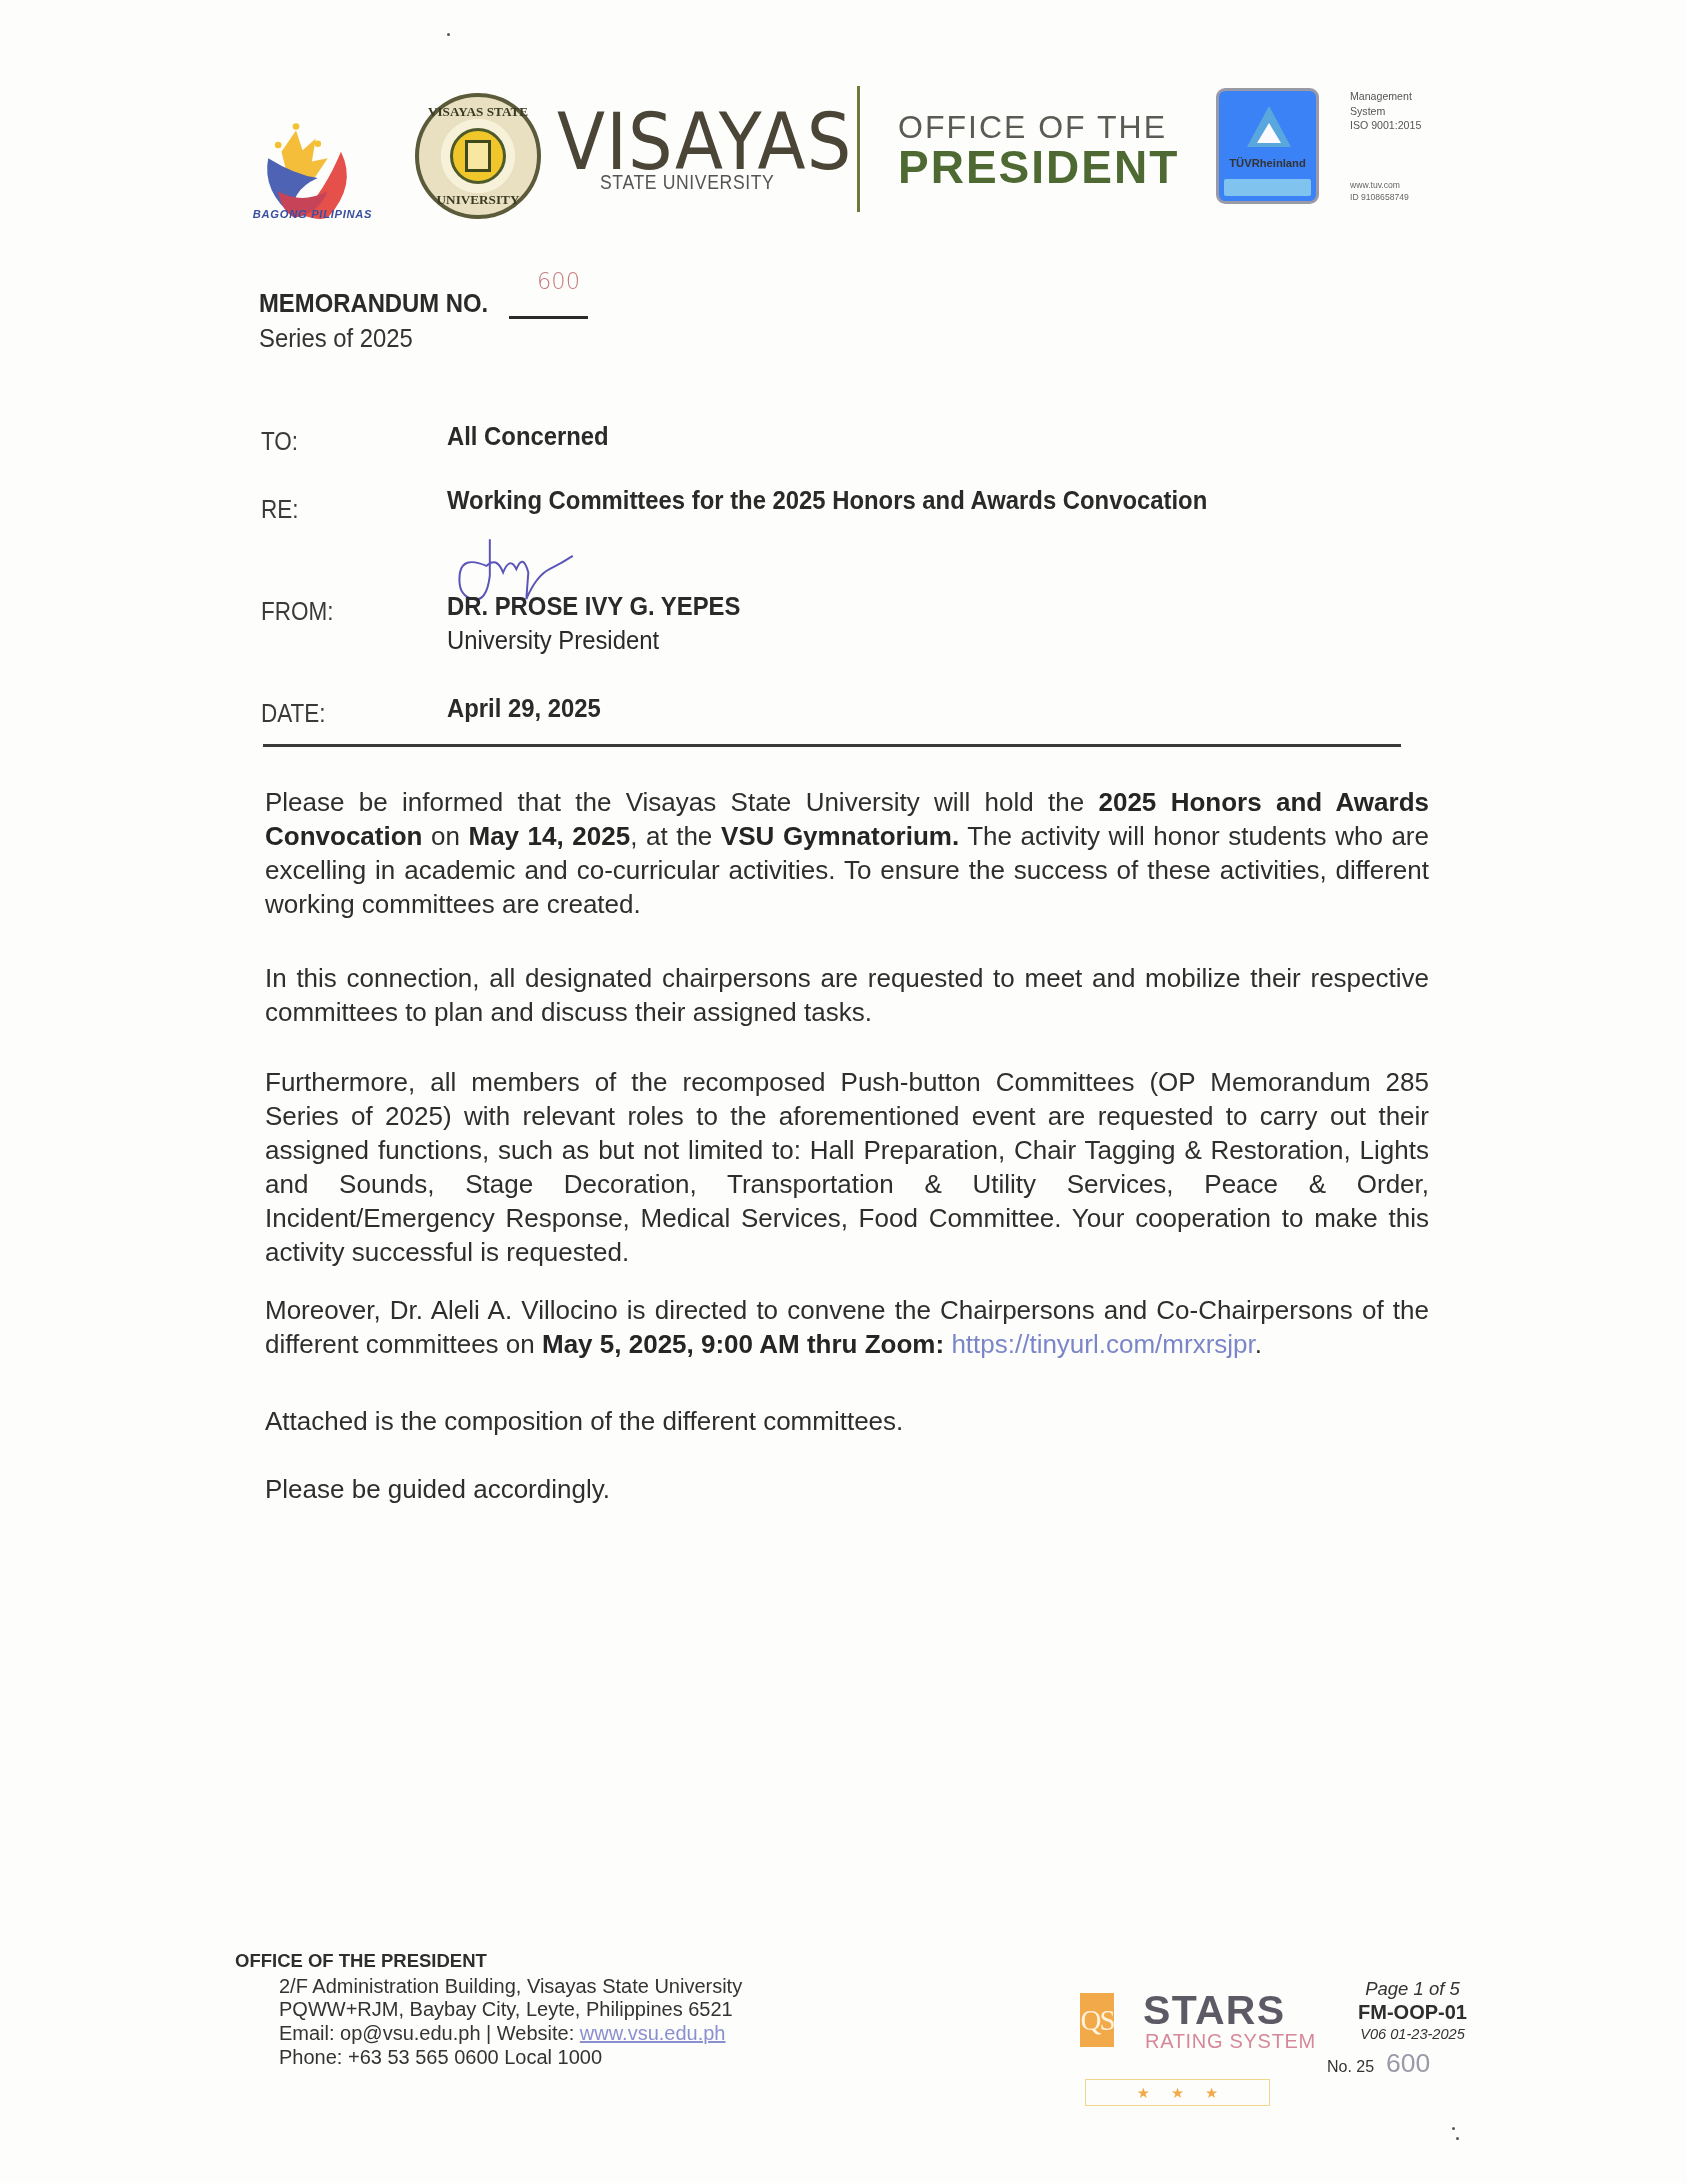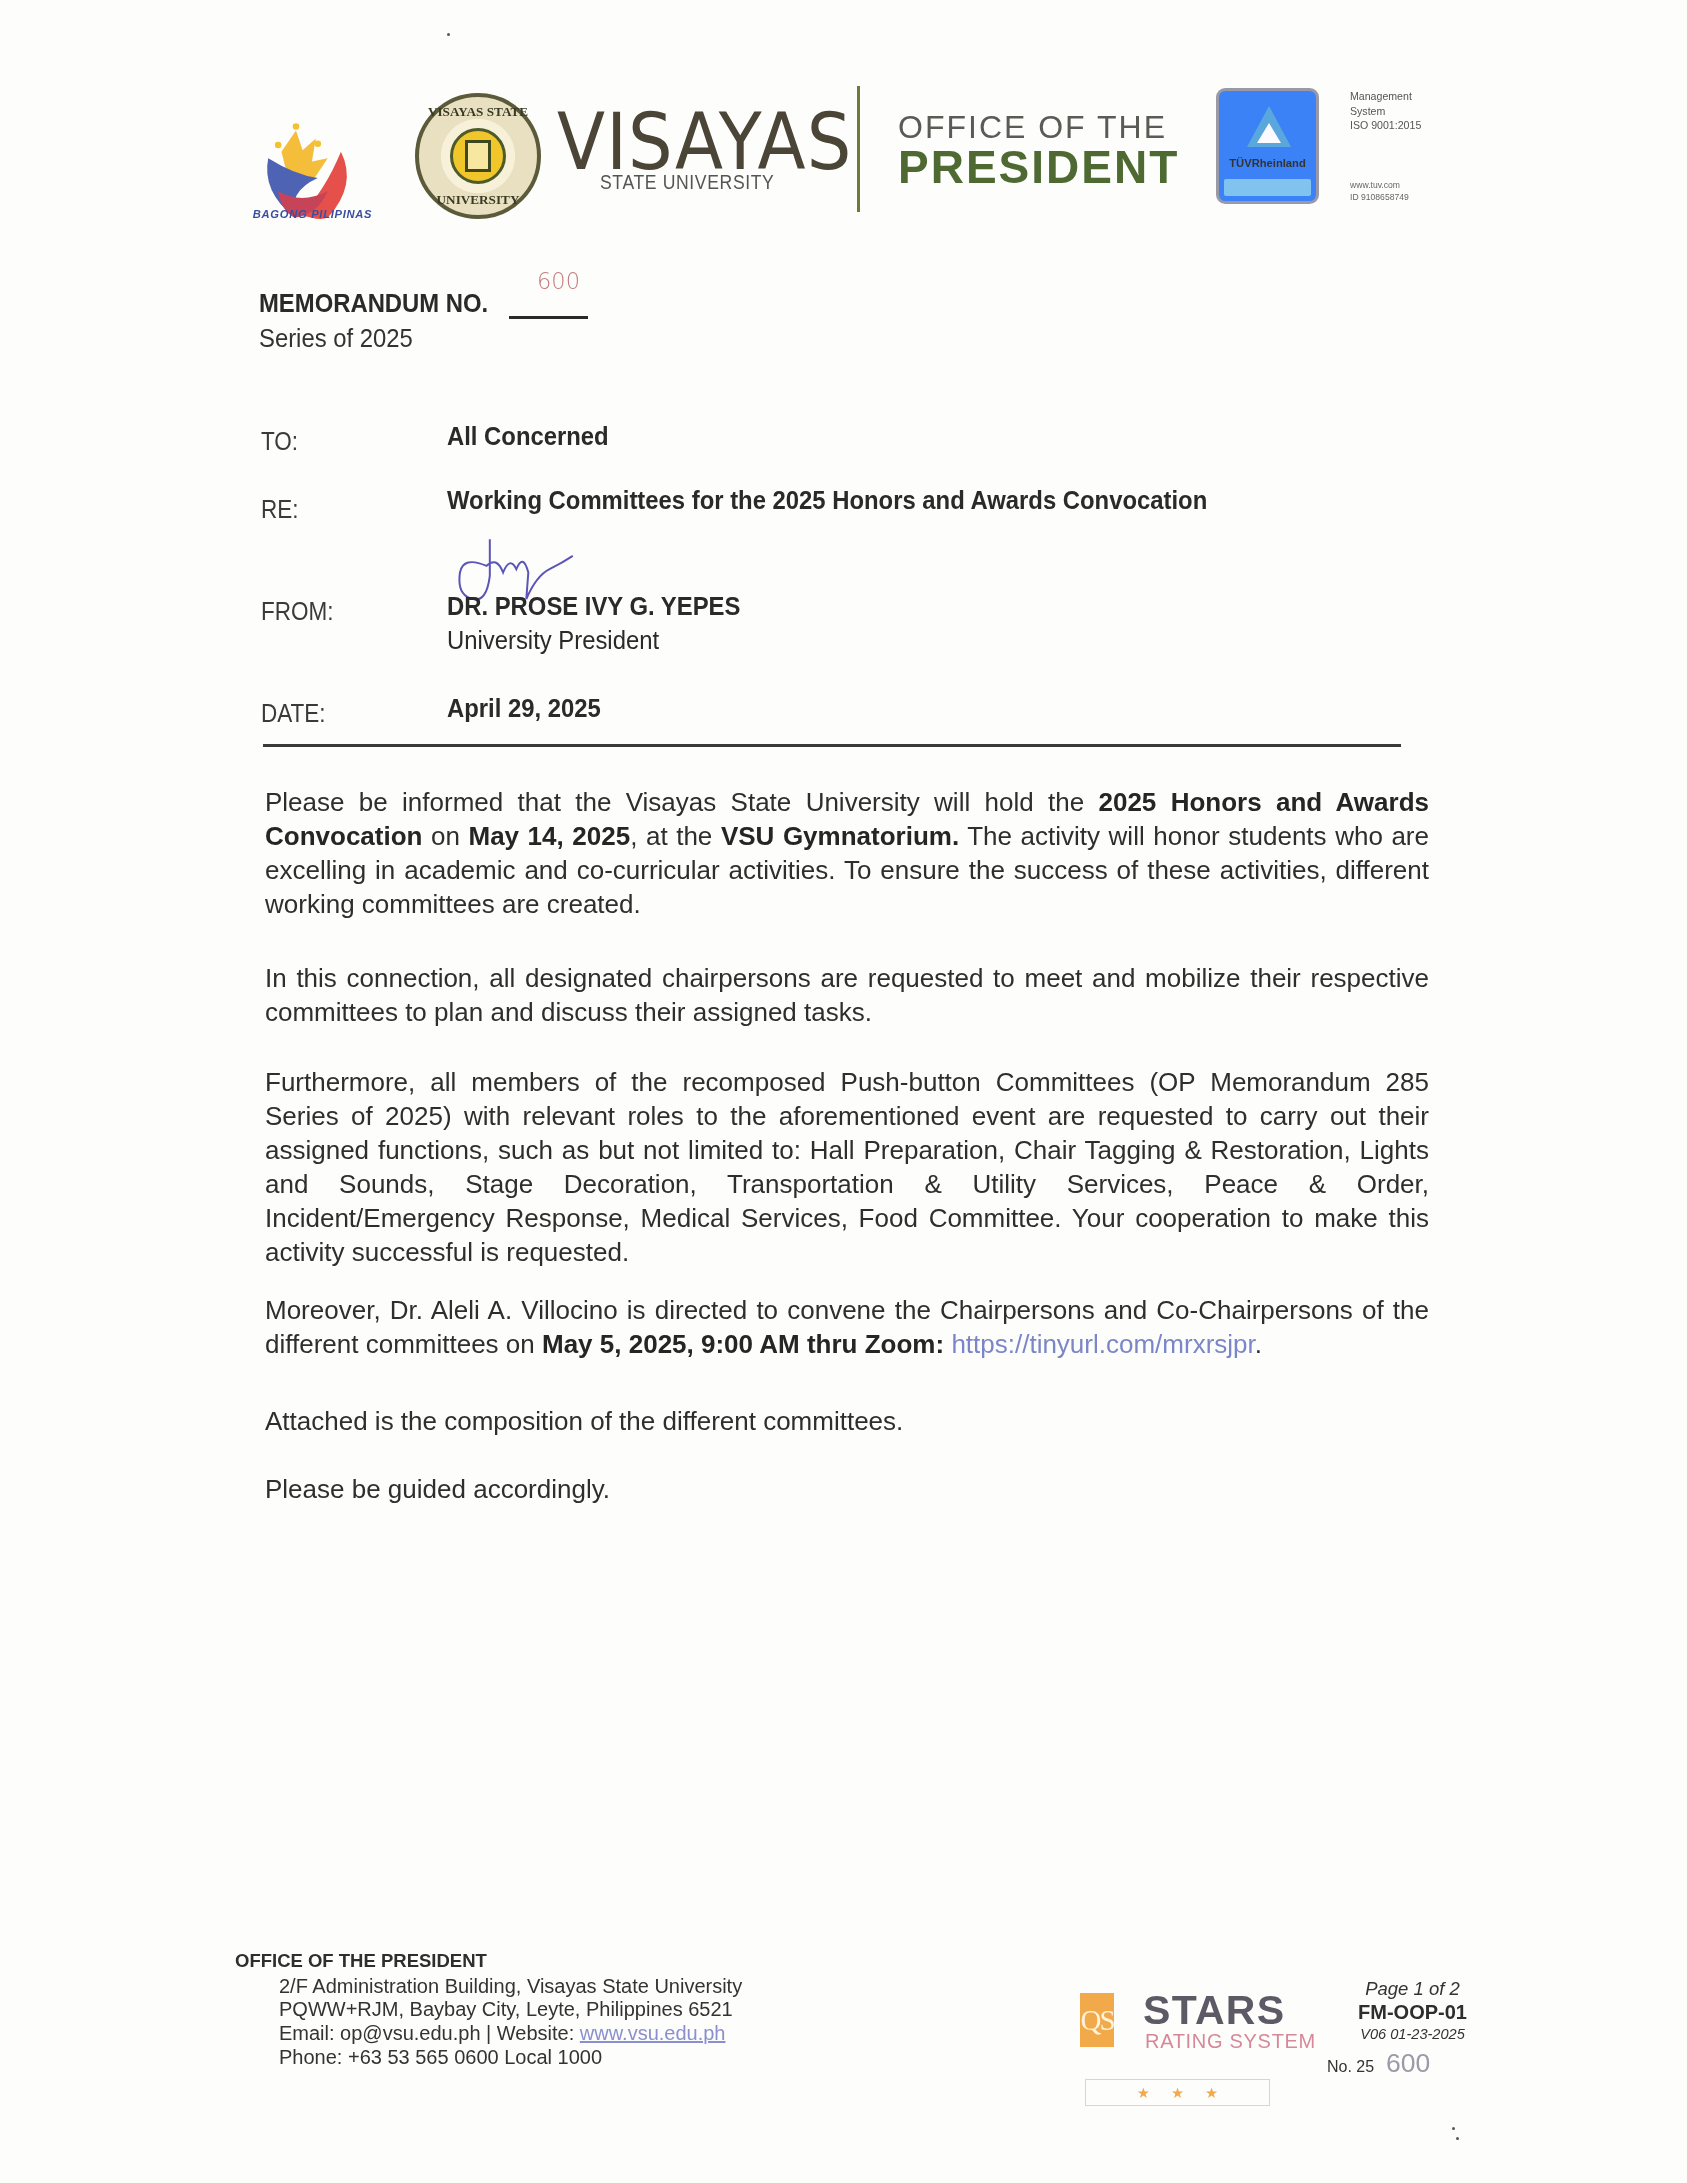--- a/index.html
+++ b/index.html
@@ -155,21 +155,21 @@
 
 <div class="abs qs-box">QS</div>
 <div class="abs qs-stars">STARS</div>
 <div class="abs qs-rating">RATING SYSTEM</div>
 <div class="abs qs-starbar">
   <span>★</span>
   <span>★</span>
   <span>★</span>
 </div>
 
-<div class="abs pg">Page 1 of 2</div>
+<div class="abs pg">Page 1 of 5</div>
 <div class="abs fm">FM-OOP-01</div>
 <div class="abs ver">V06 01-23-2025</div>
 <div class="abs no-label">No. 25</div>
 <div class="abs no-hand">600</div>
 
 <div class="abs speck" style="left:447px;top:33px"></div>
 <div class="abs speck" style="left:1452px;top:2127px"></div>
 <div class="abs speck" style="left:1456px;top:2137px"></div>
 
 

